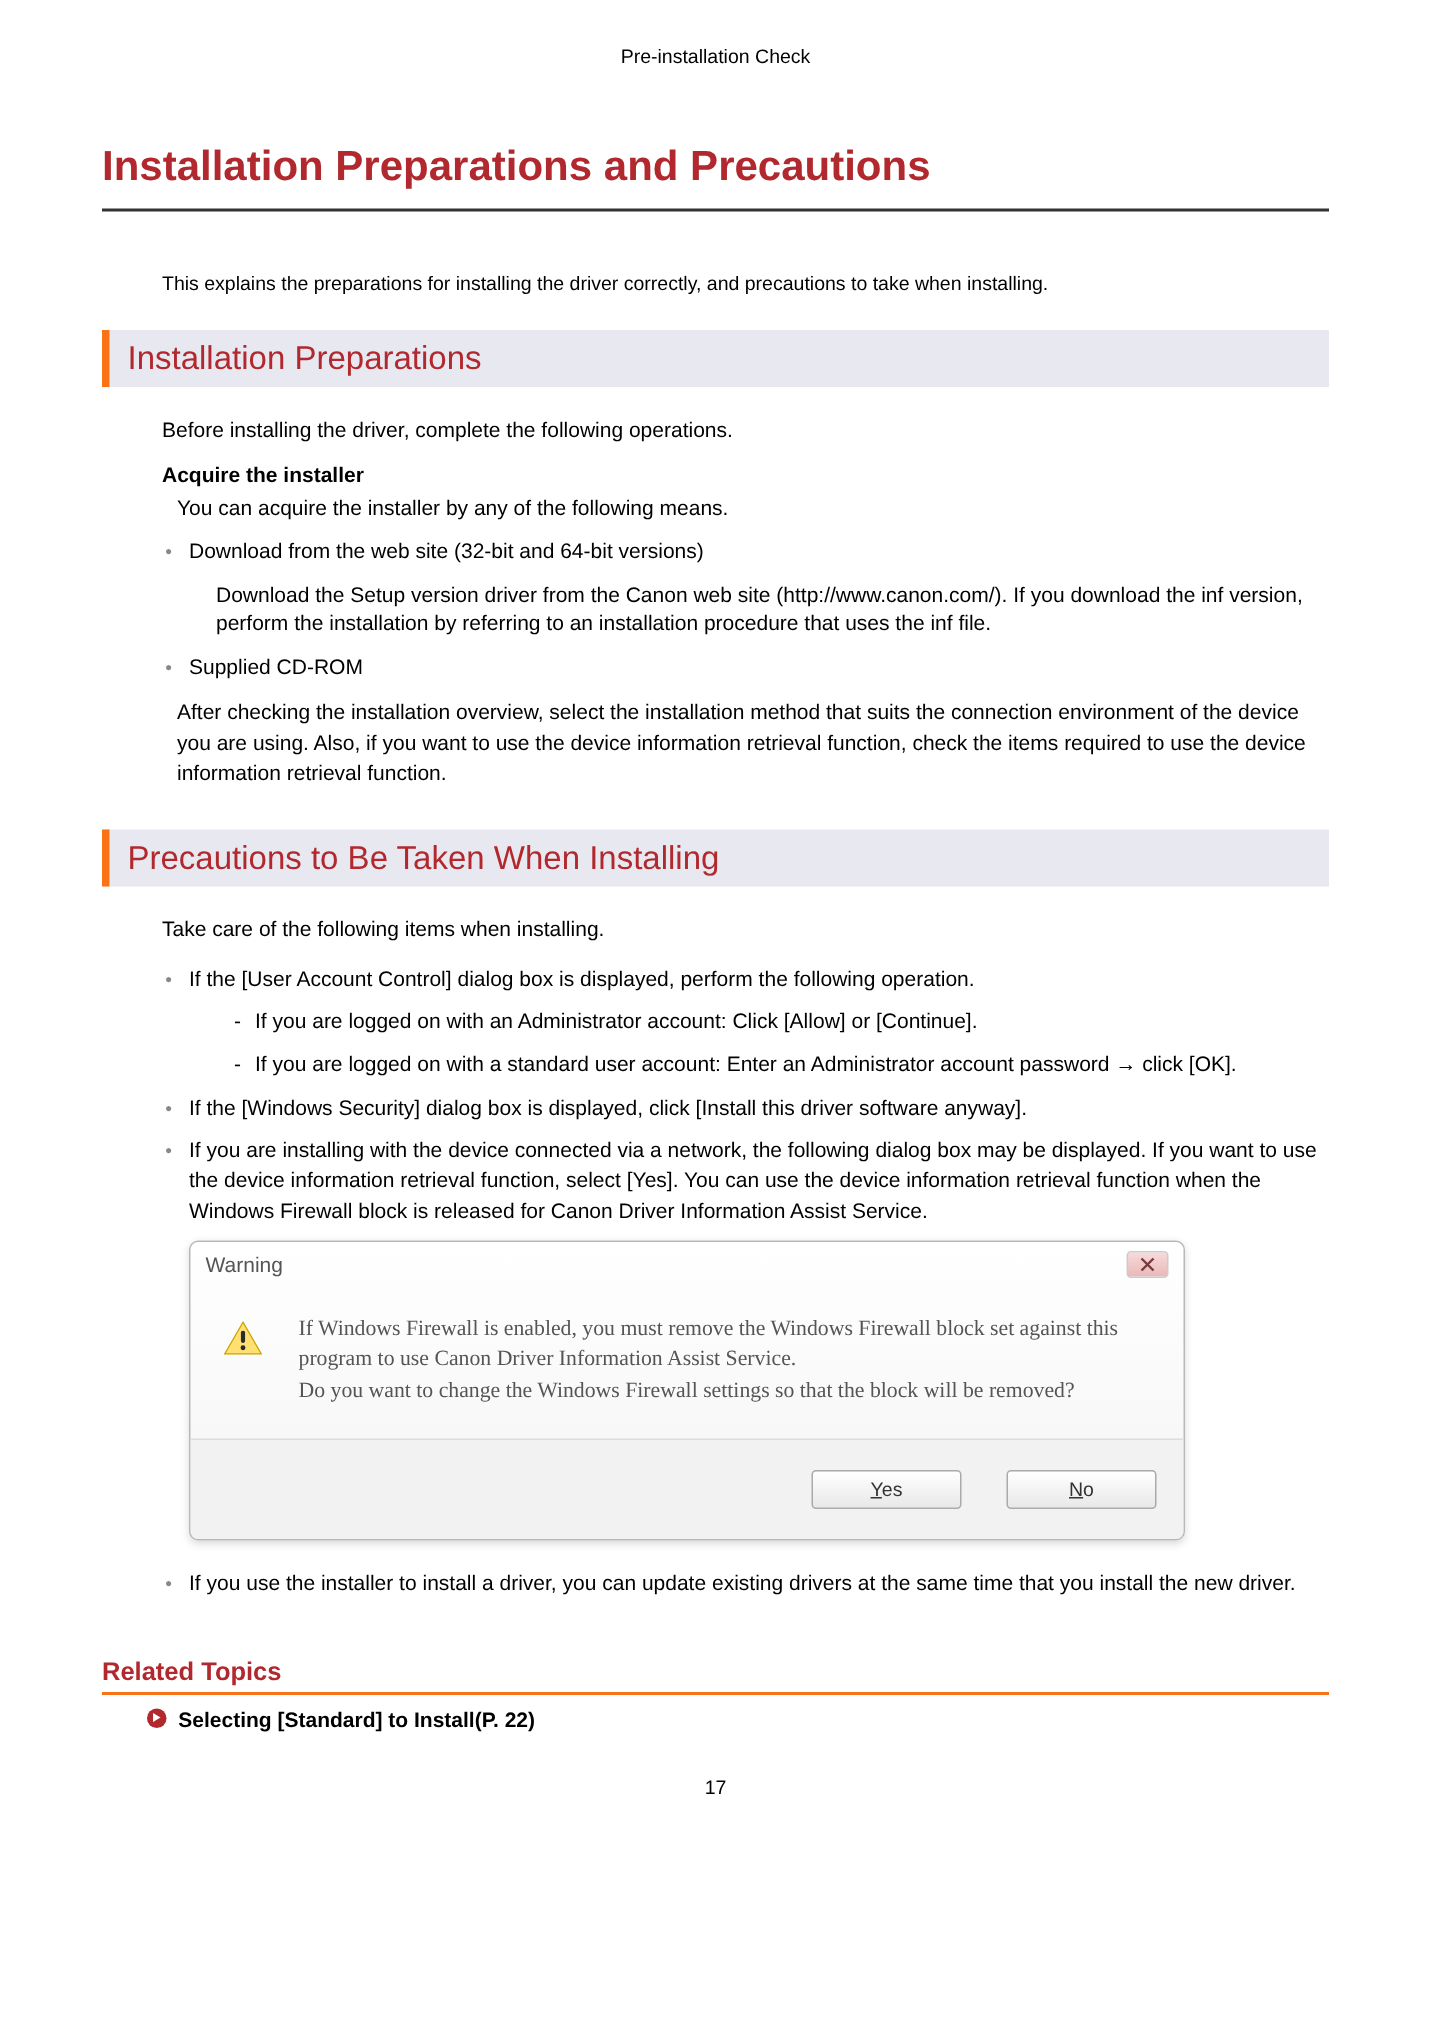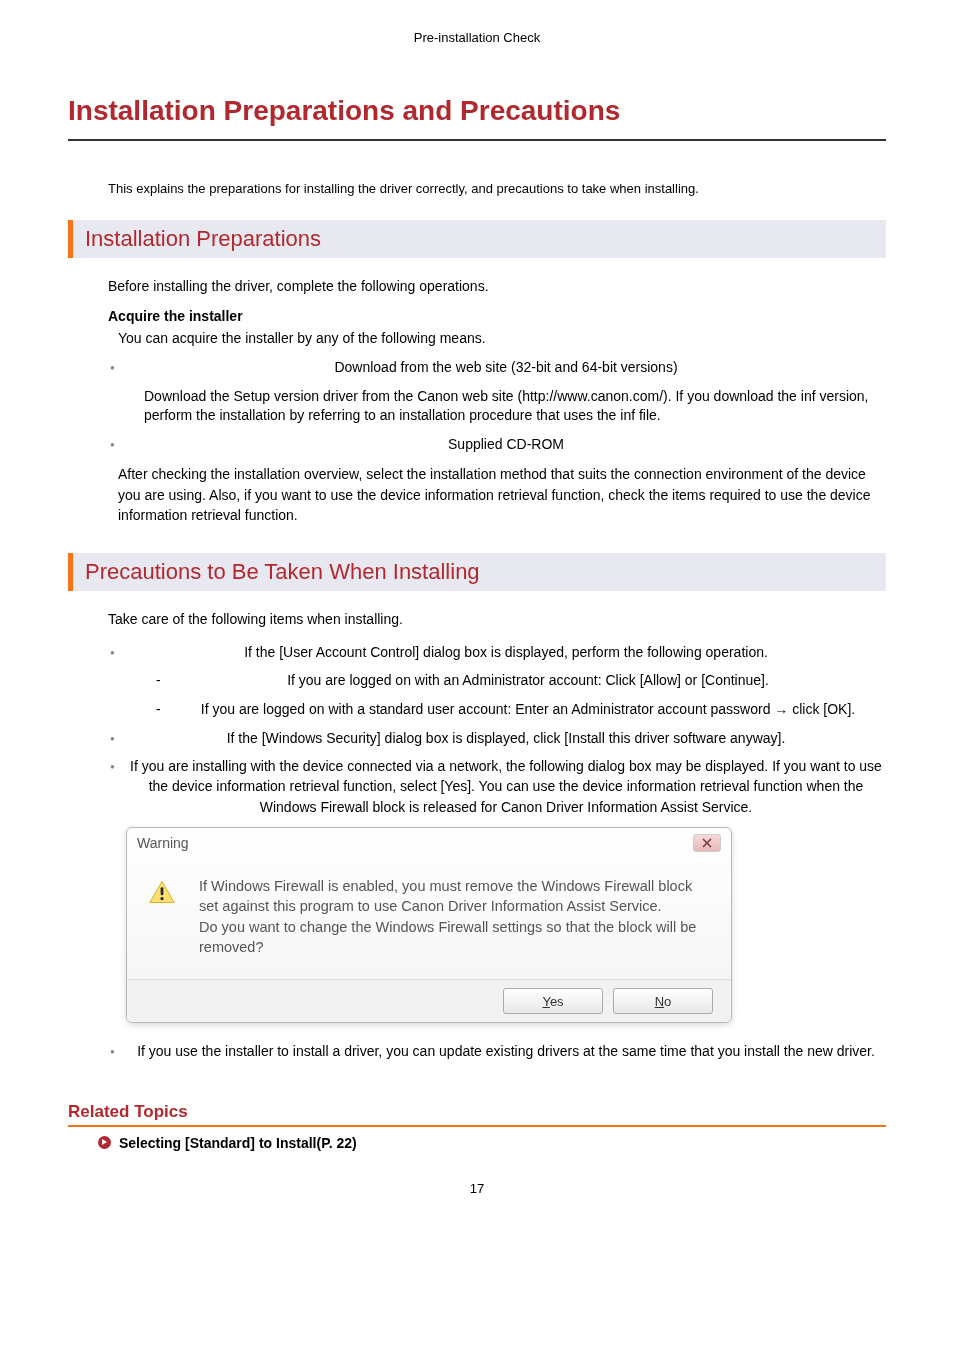--- a/index.html
+++ b/index.html
@@ -6,34 +6,34 @@
   body { font-family: "Segoe UI", Arial, sans-serif; background: #fff; color: #000; width: 954px; }
   .page { padding: 30px 68px 20px 68px; }
   .runhead { text-align: center; font-size: 13px; margin-bottom: 50px; }
   .h1 { color: #b1292e; font-size: 28px; font-weight: bold; border-bottom: 2px solid #333; padding-bottom: 12px; margin-bottom: 40px; }
   .intro { font-size: 13px; margin-left: 40px; margin-bottom: 24px; }
   .h2 { color: #b1292e; font-size: 22px; font-weight: normal; background: #e8e8f0; border-left: 5px solid #f97316; padding: 6px 12px; margin-bottom: 18px; }
   .body { font-size: 14px; margin-left: 40px; margin-bottom: 12px; line-height: 1.45; }
   .bold { font-weight: bold; font-size: 14px; margin-left: 40px; margin-bottom: 4px; }
   .indent { font-size: 14px; margin-left: 50px; margin-bottom: 8px; line-height: 1.45; }
   ul.bul { list-style: none; margin-left: 40px; margin-bottom: 10px; }
-  ul.bul > li { font-size: 14px; line-height: 1.45; padding-left: 18px; position: relative; margin-bottom: 8px; text-align: center; }
+  ul.bul > li { font-size: 14px; line-height: 1.45; padding-left: 18px; position: relative; margin-bottom: 8px; }
   ul.bul > li::before { content: "●"; color: #888; font-size: 8px; position: absolute; left: 2px; top: 5px; }
   .subindent { font-size: 14px; margin-left: 76px; margin-bottom: 8px; line-height: 1.4; }
   ul.dash { list-style: none; margin-left: 30px; margin-top: 8px; }
   ul.dash > li { font-size: 14px; line-height: 1.5; padding-left: 14px; position: relative; margin-bottom: 8px; }
   ul.dash > li::before { content: "-"; position: absolute; left: 0; top: 0; }
   .dialog-wrap { margin-left: 58px; margin-top: 10px; margin-bottom: 18px; }
-  .dialog { width: 606px; border: 1px solid #b8b8b8; border-radius: 6px; background: linear-gradient(#fff,#f4f4f4); box-shadow: 0 2px 6px rgba(0,0,0,0.15); overflow: hidden; }
+  .dialog { width: 664px; border: 1px solid #b8b8b8; border-radius: 6px; background: linear-gradient(#fff,#f4f4f4); box-shadow: 0 2px 6px rgba(0,0,0,0.15); overflow: hidden; }
   .dlg-title { display: flex; justify-content: space-between; align-items: center; padding: 6px 10px; font-size: 14px; color: #555; }
   .dlg-close { width: 28px; height: 18px; border: 1px solid #ccc; border-radius: 3px; background: linear-gradient(#f7dada,#e9b8b8); color: #7a3a3a; font-size: 12px; display: flex; align-items: center; justify-content: center; }
-  .dlg-body { display: flex; padding: 18px 22px 22px 22px; color: #555; font-size: 14.5px; line-height: 1.4; }
+  .dlg-body { display: flex; padding: 18px 22px 22px 22px; color: #555; font-size: 14.5px; line-height: 1.4; font-family: Liberation Serif, serif; }
   .dlg-icon { width: 40px; flex-shrink: 0; padding-top: 4px; }
   .dlg-msg { flex: 1; padding-left: 10px; }
-  .dlg-foot { border-top: 1px solid #ddd; padding: 8px 18px; display: flex; justify-content: flex-end; gap: 10px; background: #f2f2f2; }
+  .dlg-foot { border-top: 1px solid #ddd; padding: 20px 18px; display: flex; justify-content: flex-end; gap: 30px; background: #f2f2f2; }
   .dlg-btn { width: 100px; height: 26px; border: 1px solid #aaa; border-radius: 3px; background: linear-gradient(#fff,#e8e8e8); font-size: 13px; color: #333; display: flex; align-items: center; justify-content: center; }
   .dlg-btn .ul { text-decoration: underline; }
   .sec-gap { height: 20px; }
   .h3 { color: #b1292e; font-size: 17px; font-weight: bold; border-bottom: 2px solid #f97316; padding-bottom: 3px; margin-top: 40px; margin-bottom: 8px; }
   .link-row { margin-left: 30px; font-size: 14px; font-weight: bold; }
   .link-bullet { display: inline-block; width: 13px; height: 13px; border-radius: 50%; background: #b1292e; position: relative; vertical-align: -1px; margin-right: 4px; }
   .link-bullet::after { content: ""; position: absolute; left: 4px; top: 3px; width: 0; height: 0; border-left: 5px solid #fff; border-top: 3.5px solid transparent; border-bottom: 3.5px solid transparent; }
   .pagenum { text-align: center; font-size: 13px; margin-top: 30px; }
   .warn-tri { width: 26px; height: 24px; }
 </style>

